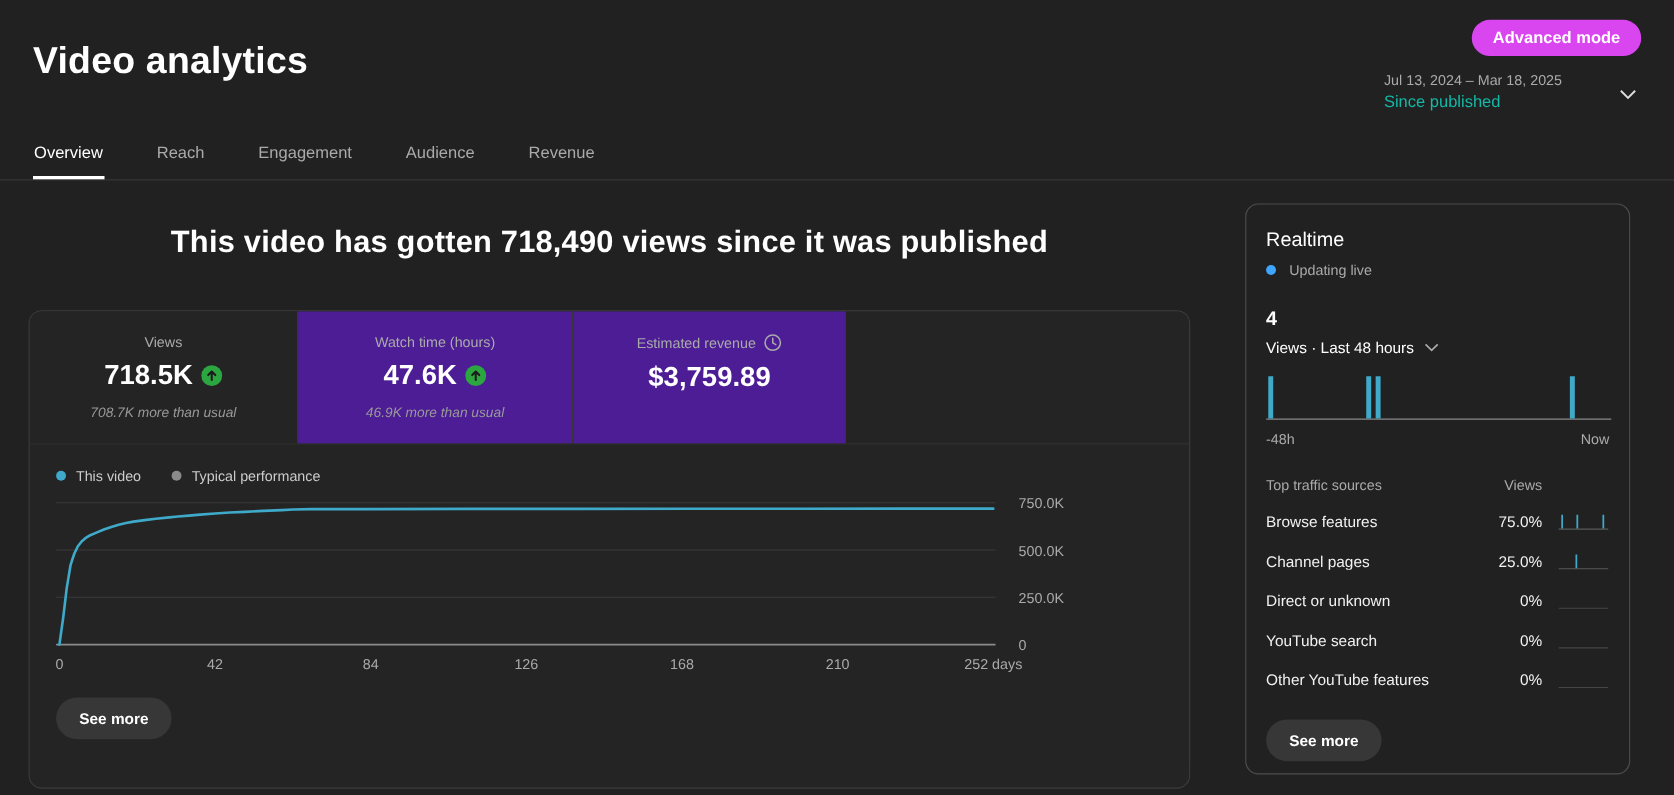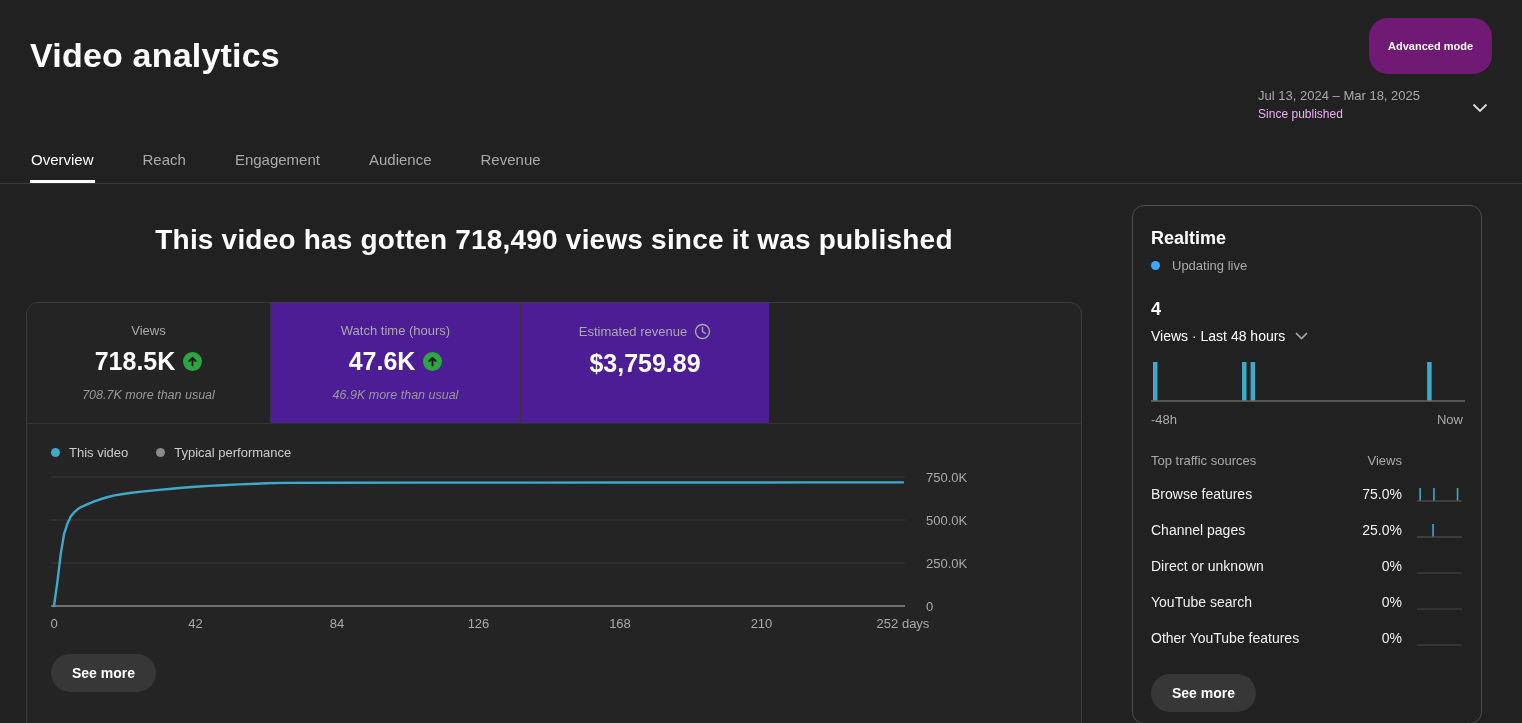--- a/index.html
+++ b/index.html
@@ -6,28 +6,28 @@
   body{
     width:1522px;height:723px;overflow:hidden;
     background:#212121;color:#fff;
     font-family:"Liberation Sans",sans-serif;
     -webkit-font-smoothing:antialiased;
   }
   .header{display:flex;align-items:flex-start;padding:18px 30px 0 30px}
   .page-title{font-size:34px;font-weight:700;margin:18px 0 0 0;letter-spacing:.2px}
   .header-right{margin-left:auto;display:flex;flex-direction:column;align-items:flex-end}
   .adv-btn{
-    background:#701a75;color:#fff;border:none;border-radius:19px;
-    padding:22px 19px;font-size:11px;font-weight:700;cursor:pointer;
+    background:#d946ef;color:#fff;border:none;border-radius:19px;
+    padding:8px 19px;font-size:15px;font-weight:700;cursor:pointer;
     font-family:"Liberation Sans",sans-serif;
   }
   .date-picker{display:flex;align-items:center;margin-top:14px;margin-right:4px;cursor:pointer}
   .date-texts{display:flex;flex-direction:column;align-items:flex-start}
   .date-range{color:#aaa;font-size:13px}
-  .date-mode{color:#f0abfc;font-size:12px;margin-top:4px}
+  .date-mode{color:#14b8a6;font-size:15px;margin-top:4px}
   .date-chevron{margin-left:52px;margin-top:6px}
 
   .tabs{display:flex;gap:47px;padding:0 30px;border-bottom:1px solid #3a3a3a;margin-top:22px}
   .tab{font-size:15px;color:#aaa;padding:8px 1px 15px;cursor:pointer}
   .tab.active{color:#fff;font-weight:400;border-bottom:3px solid #fff;padding-bottom:4px}
 
   .main{display:flex;padding-left:26px}
   .left-col{width:1056px;flex:none}
   .headline{font-size:28px;font-weight:700;text-align:center;margin:40px 0 0 0;letter-spacing:.2px}
 
@@ -56,21 +56,21 @@
     padding:11px 21px;font-size:14px;font-weight:700;cursor:pointer;
     font-family:"Liberation Sans",sans-serif;
   }
   .card-see-more{margin:14px 0 0 24px}
 
   .right-col{margin-left:50px;margin-top:21px;flex:none}
   .realtime-card{
     width:350px;height:519px;box-sizing:border-box;
     border:1px solid #4d4d4d;border-radius:12px;padding:20px 18px;
   }
-  .rt-title{font-size:18px;font-weight:700;margin:2px 0 0 0}
+  .rt-title{font-size:18px;font-weight:400;margin:2px 0 0 0}
   .rt-status{display:flex;align-items:center;gap:12px;margin-top:9px;font-size:13px;color:#aaa}
   .rt-count{font-size:18px;font-weight:700;margin-top:26px}
   .rt-caption{display:flex;align-items:center;gap:10px;margin-top:8px;font-size:14px;color:#ffffff;cursor:pointer}
   .rt-axis-labels{display:flex;justify-content:space-between;font-size:13px;color:#aaa;margin-top:4px}
   .traffic-header{display:flex;align-items:center;margin-top:26px;font-size:13px;color:#aaa}
   .traffic-row{display:flex;align-items:center;margin-top:16px;font-size:14px;color:#f1f1f1}
   .t-label{flex:1;white-space:nowrap;overflow:hidden}
   .t-pct{width:54px;text-align:right;margin-right:14px;flex:none}
   .t-spark{width:47px;flex:none}
   .rt-see-more{margin-top:26px}

